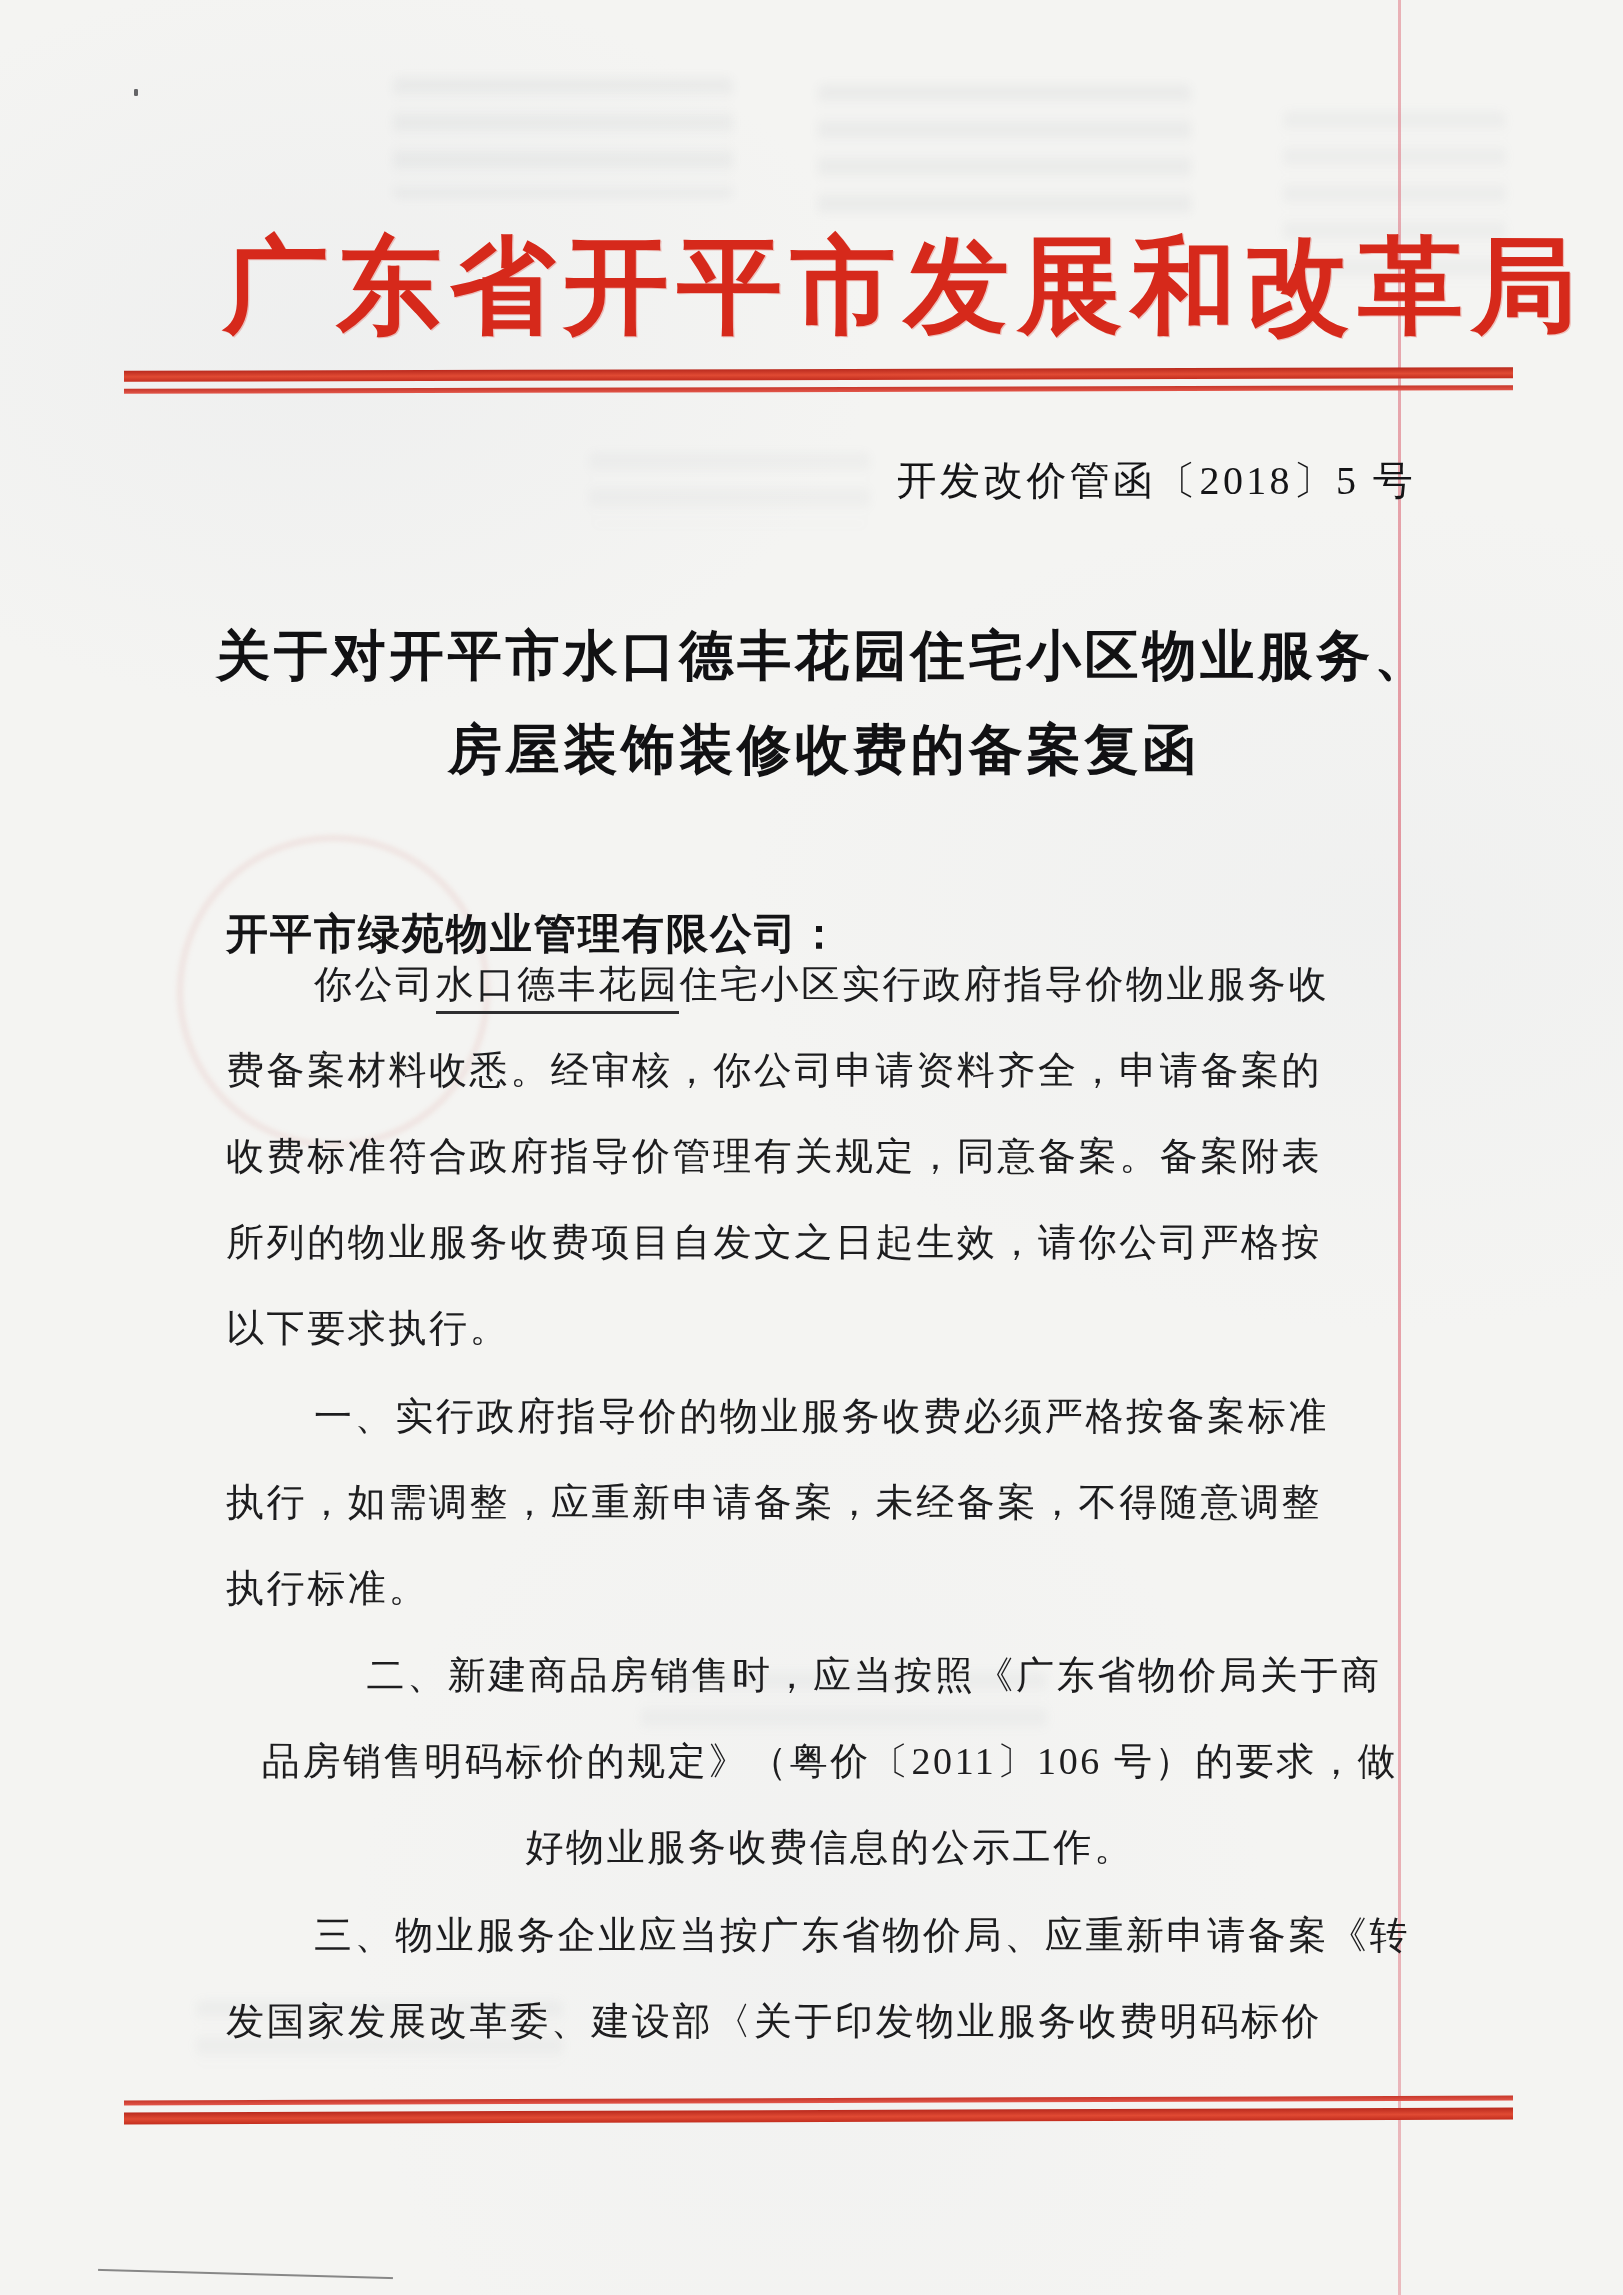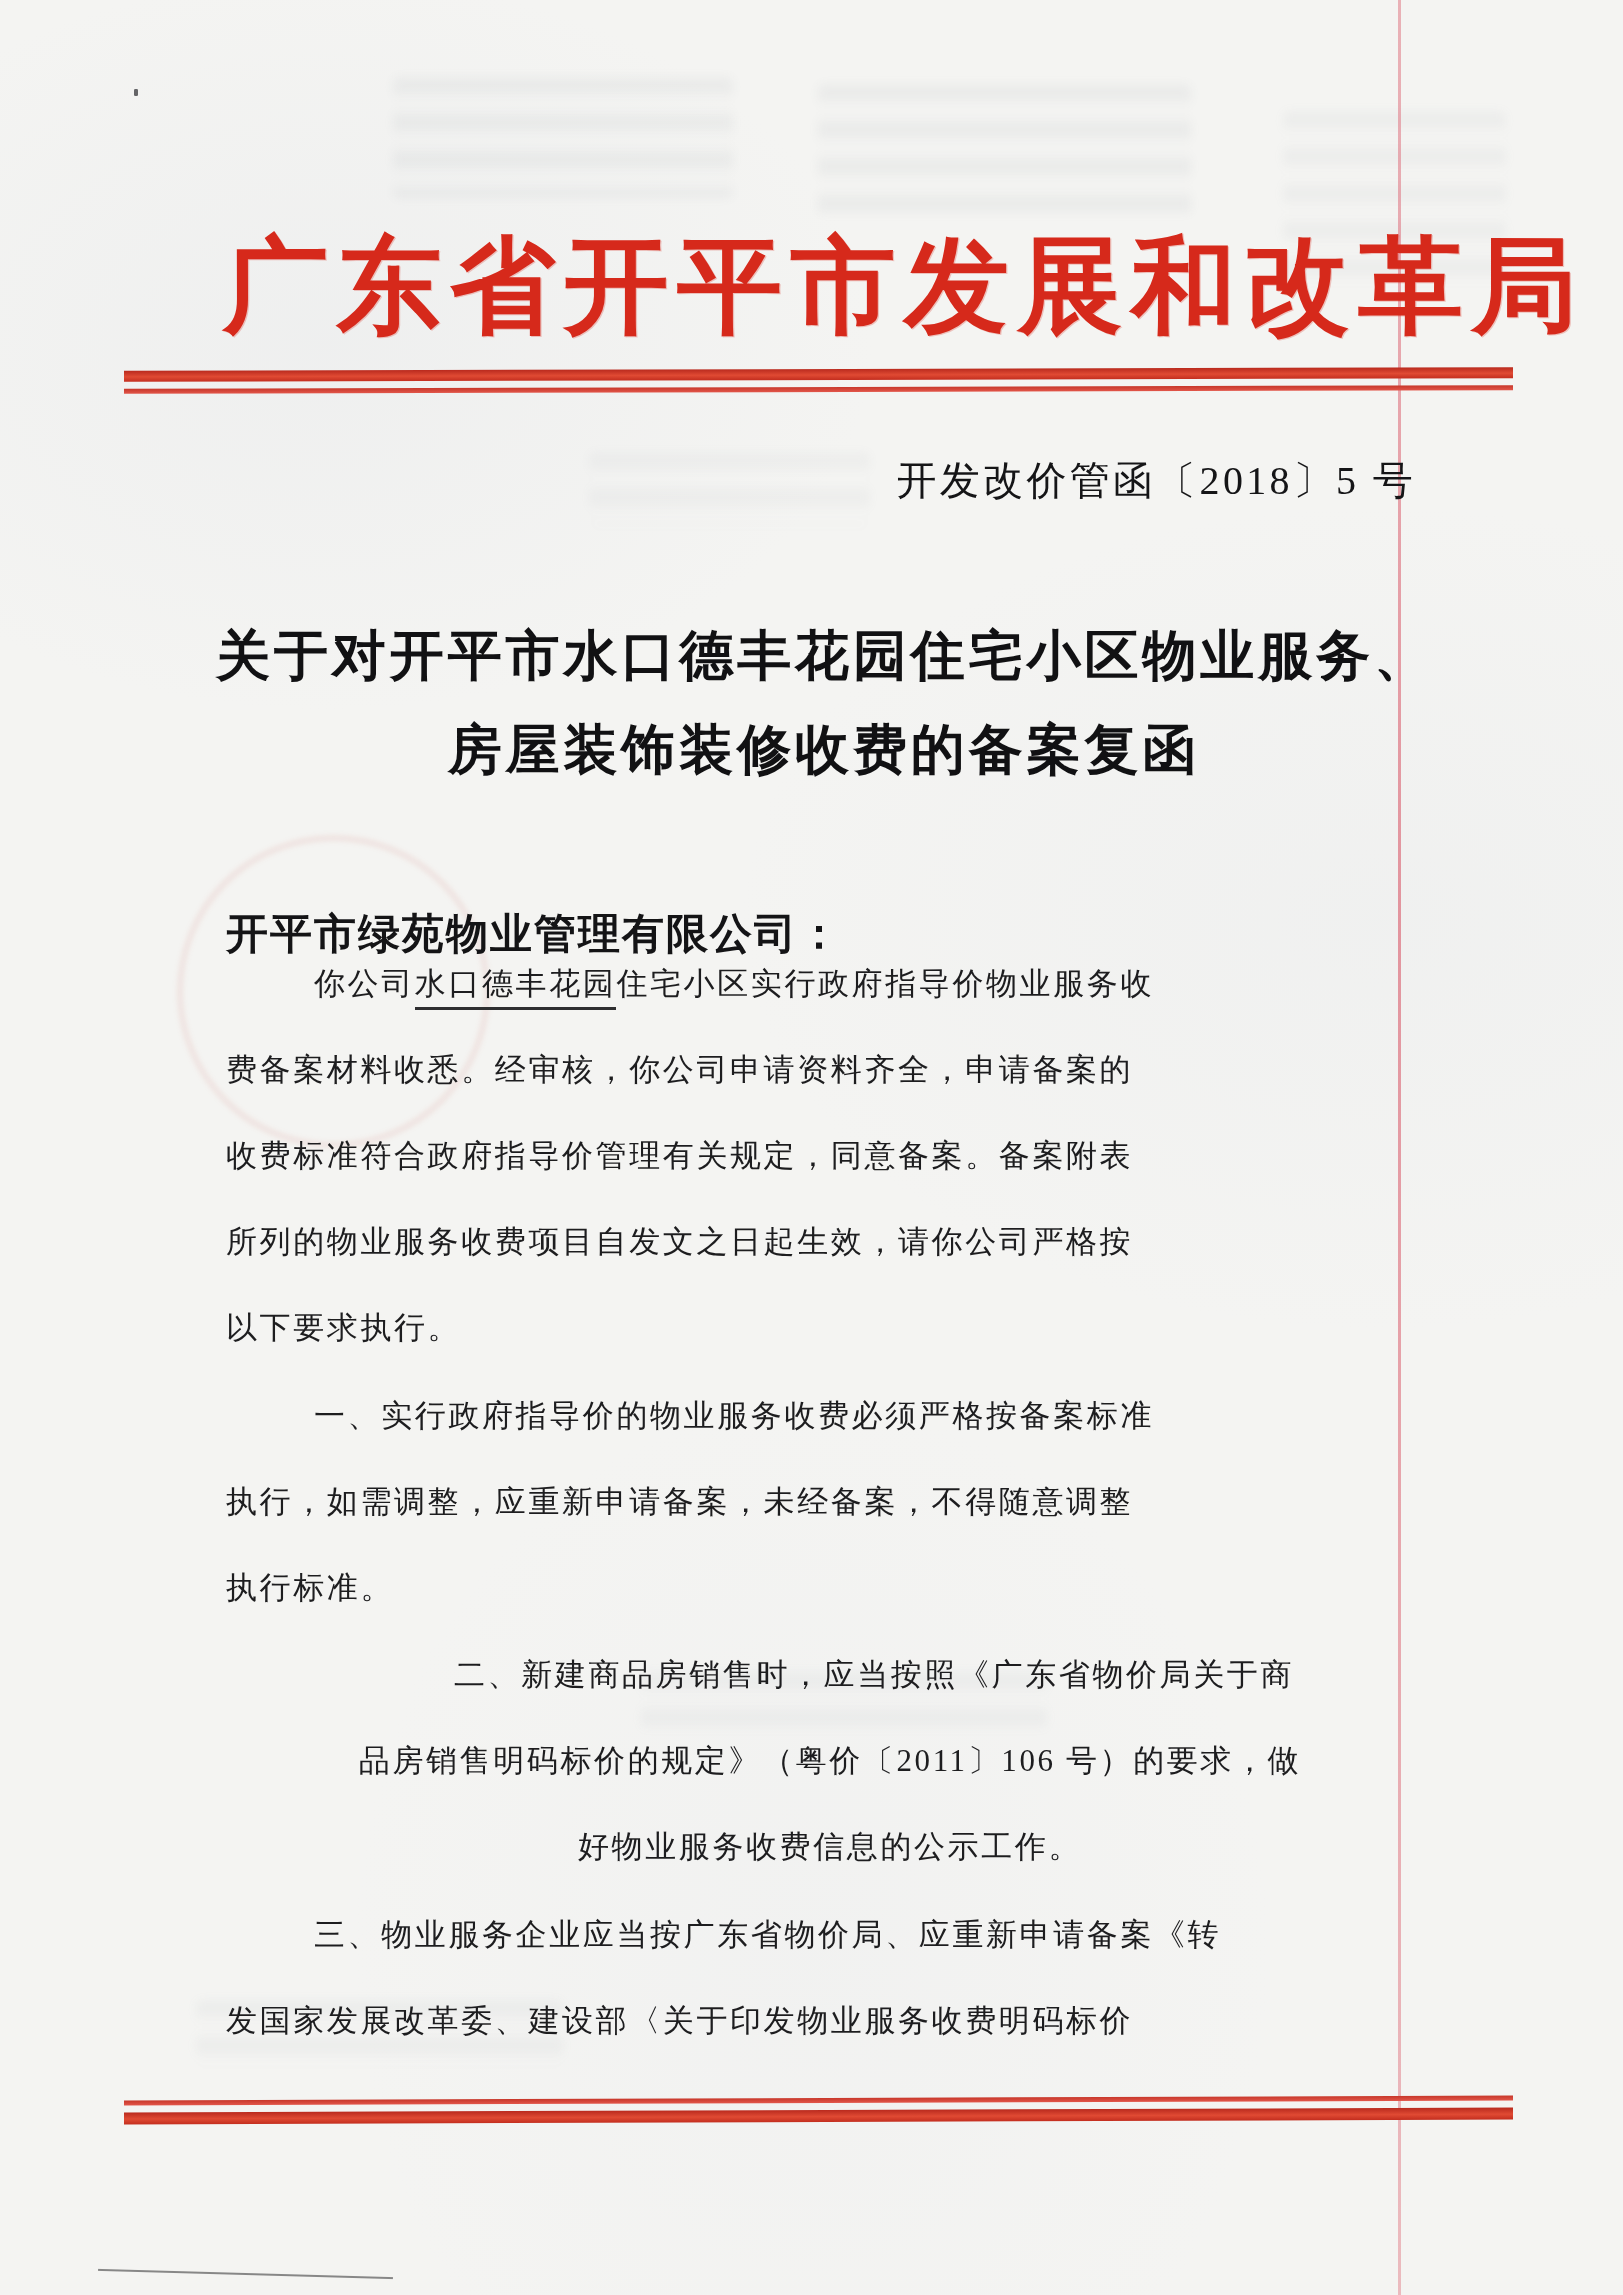--- a/index.html
+++ b/index.html
@@ -67,21 +67,21 @@
     left: 226px; top: 906px;
     font-size: 42px;
     font-weight: 700;
     letter-spacing: 2px;
     color: #141416;
   }
   .body-block {
     position: absolute;
     left: 226px;
     width: 1208px;
-    font-size: 31px;
+    font-size: 38px;
     letter-spacing: 2.6px;
     color: #1d1d1f;
   }
   #para1 { top: 941px; }
   #para2 { top: 1373px; }
   #para3 { top: 1632px; text-align: center; }
   #para4 { top: 1892px; }
   .line { height: 86px; line-height: 86px; white-space: nowrap; }
   .line.indent { text-indent: 88px; }
   .u-name {

